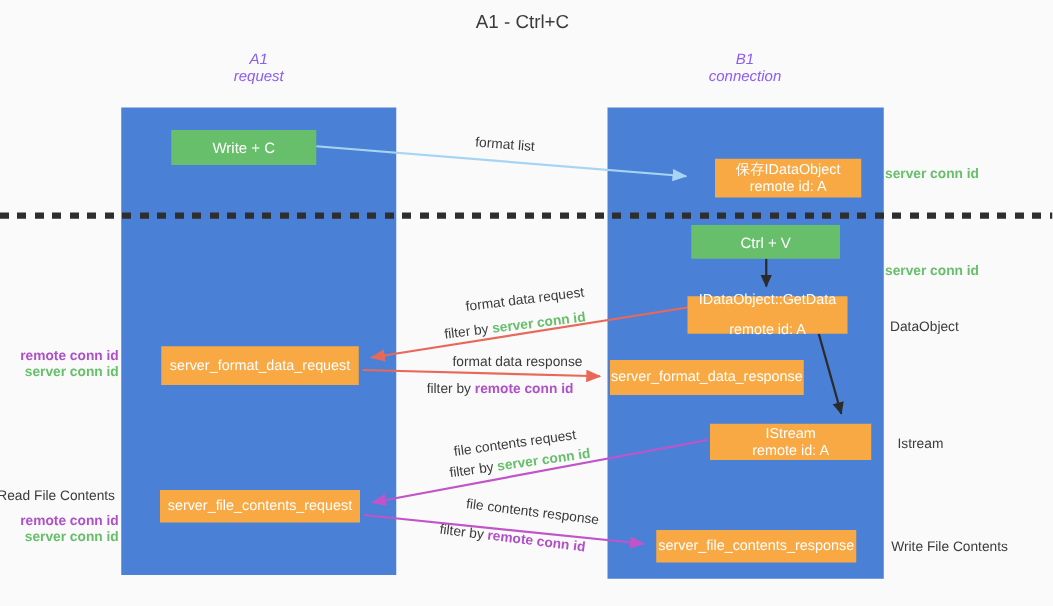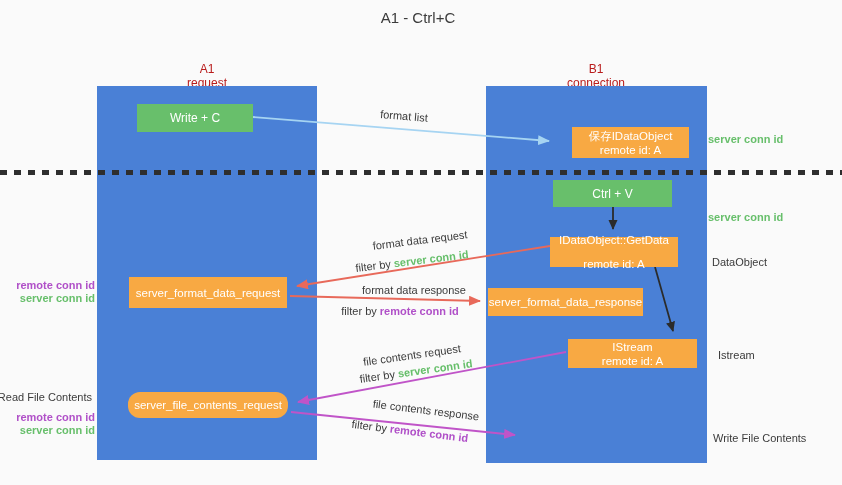--- a/index.html
+++ b/index.html
@@ -2,22 +2,22 @@
 <html><head>
 <meta charset="utf-8">
 <style>
   html,body{margin:0;padding:0;}
   body{font-family:"Liberation Sans",sans-serif;background:#fafafa;}
   .canvas{position:relative;width:842px;height:485px;background:#fafafa;overflow:hidden;}
 
   .title{position:absolute;top:8px;left:328px;width:180px;text-align:center;
          font-size:15px;line-height:20px;color:#3b3b3b;}
 
-  .lane-header{position:absolute;top:62px;width:140px;text-align:center;
-               font-size:12px;line-height:14px;color:#b91c1c;}
+  .lane-header{position:absolute;top:40px;width:140px;text-align:center;
+               font-size:12px;line-height:14px;color:#8b5cf6;font-style:italic;}
   .lane-header-left{left:137px;}
   .lane-header-right{left:526px;}
 
   .lane{position:absolute;top:86px;background:#4a80d6;z-index:1;}
   .lane-left{left:97px;width:220px;height:374px;}
   .lane-right{left:486px;width:221px;height:377px;}
 
   .dashed-divider{position:absolute;left:0;top:170px;width:842px;height:5px;z-index:3;
     background:repeating-linear-gradient(90deg,#2e2e2e 0 7px,transparent 7px 14px);}
 
@@ -32,21 +32,21 @@
         font-size:11.5px;line-height:14px;}
   .node-green{background:#68bf6b;}
   .node-orange{background:#f8a943;}
   .n-ctrl-c{left:137px;top:104px;width:116px;height:28px;font-size:12px;}
   .n-save-ido{left:572px;top:127px;width:117px;height:31px;}
   .n-ctrl-v{left:553px;top:180px;width:119px;height:27px;font-size:12px;}
   .n-getdata{left:550px;top:237px;width:128px;height:30px;gap:10px;}
   .n-format-req{left:129px;top:277px;width:158px;height:31px;}
   .n-format-resp{left:488px;top:288px;width:155px;height:28px;}
   .n-istream{left:568px;top:339px;width:129px;height:29px;}
-  .n-file-req{left:128px;top:392px;width:160px;height:26px;border-radius:12px;}
+  .n-file-req{left:128px;top:392px;width:160px;height:26px;}
   .n-file-resp{left:525px;top:424px;width:160px;height:26px;}
 
   .side-label{position:absolute;z-index:7;font-size:11px;color:#3b3b3b;white-space:nowrap;}
   .bold{font-weight:bold;}
   .green{color:#67bf6b;}
   .purple{color:#b050c8;}
   .sl-r1{left:708px;top:133px;}
   .sl-r2{left:708px;top:211px;}
   .sl-dataobject{left:712px;top:256px;}
   .sl-istream{left:718px;top:349px;}
@@ -143,20 +143,23 @@
 
   <div class="node node-orange n-istream">
     <div>IStream</div>
     <div>remote id: A</div>
   </div>
 
   <div class="node node-orange n-file-req">
     <div>server_file_contents_request</div>
   </div>
 
+  <div class="node node-orange n-file-resp">
+    <div>server_file_contents_response</div>
+  </div>
 
   <div class="side-label bold green sl-r1">server conn id</div>
   <div class="side-label bold green sl-r2">server conn id</div>
   <div class="side-label sl-dataobject">DataObject</div>
   <div class="side-label sl-istream">Istream</div>
   <div class="side-label sl-write">Write File Contents</div>
 
   <div class="side-label bold purple sl-l1">remote conn id</div>
   <div class="side-label bold green sl-l2">server conn id</div>
   <div class="side-label sl-read">Read File Contents</div>

